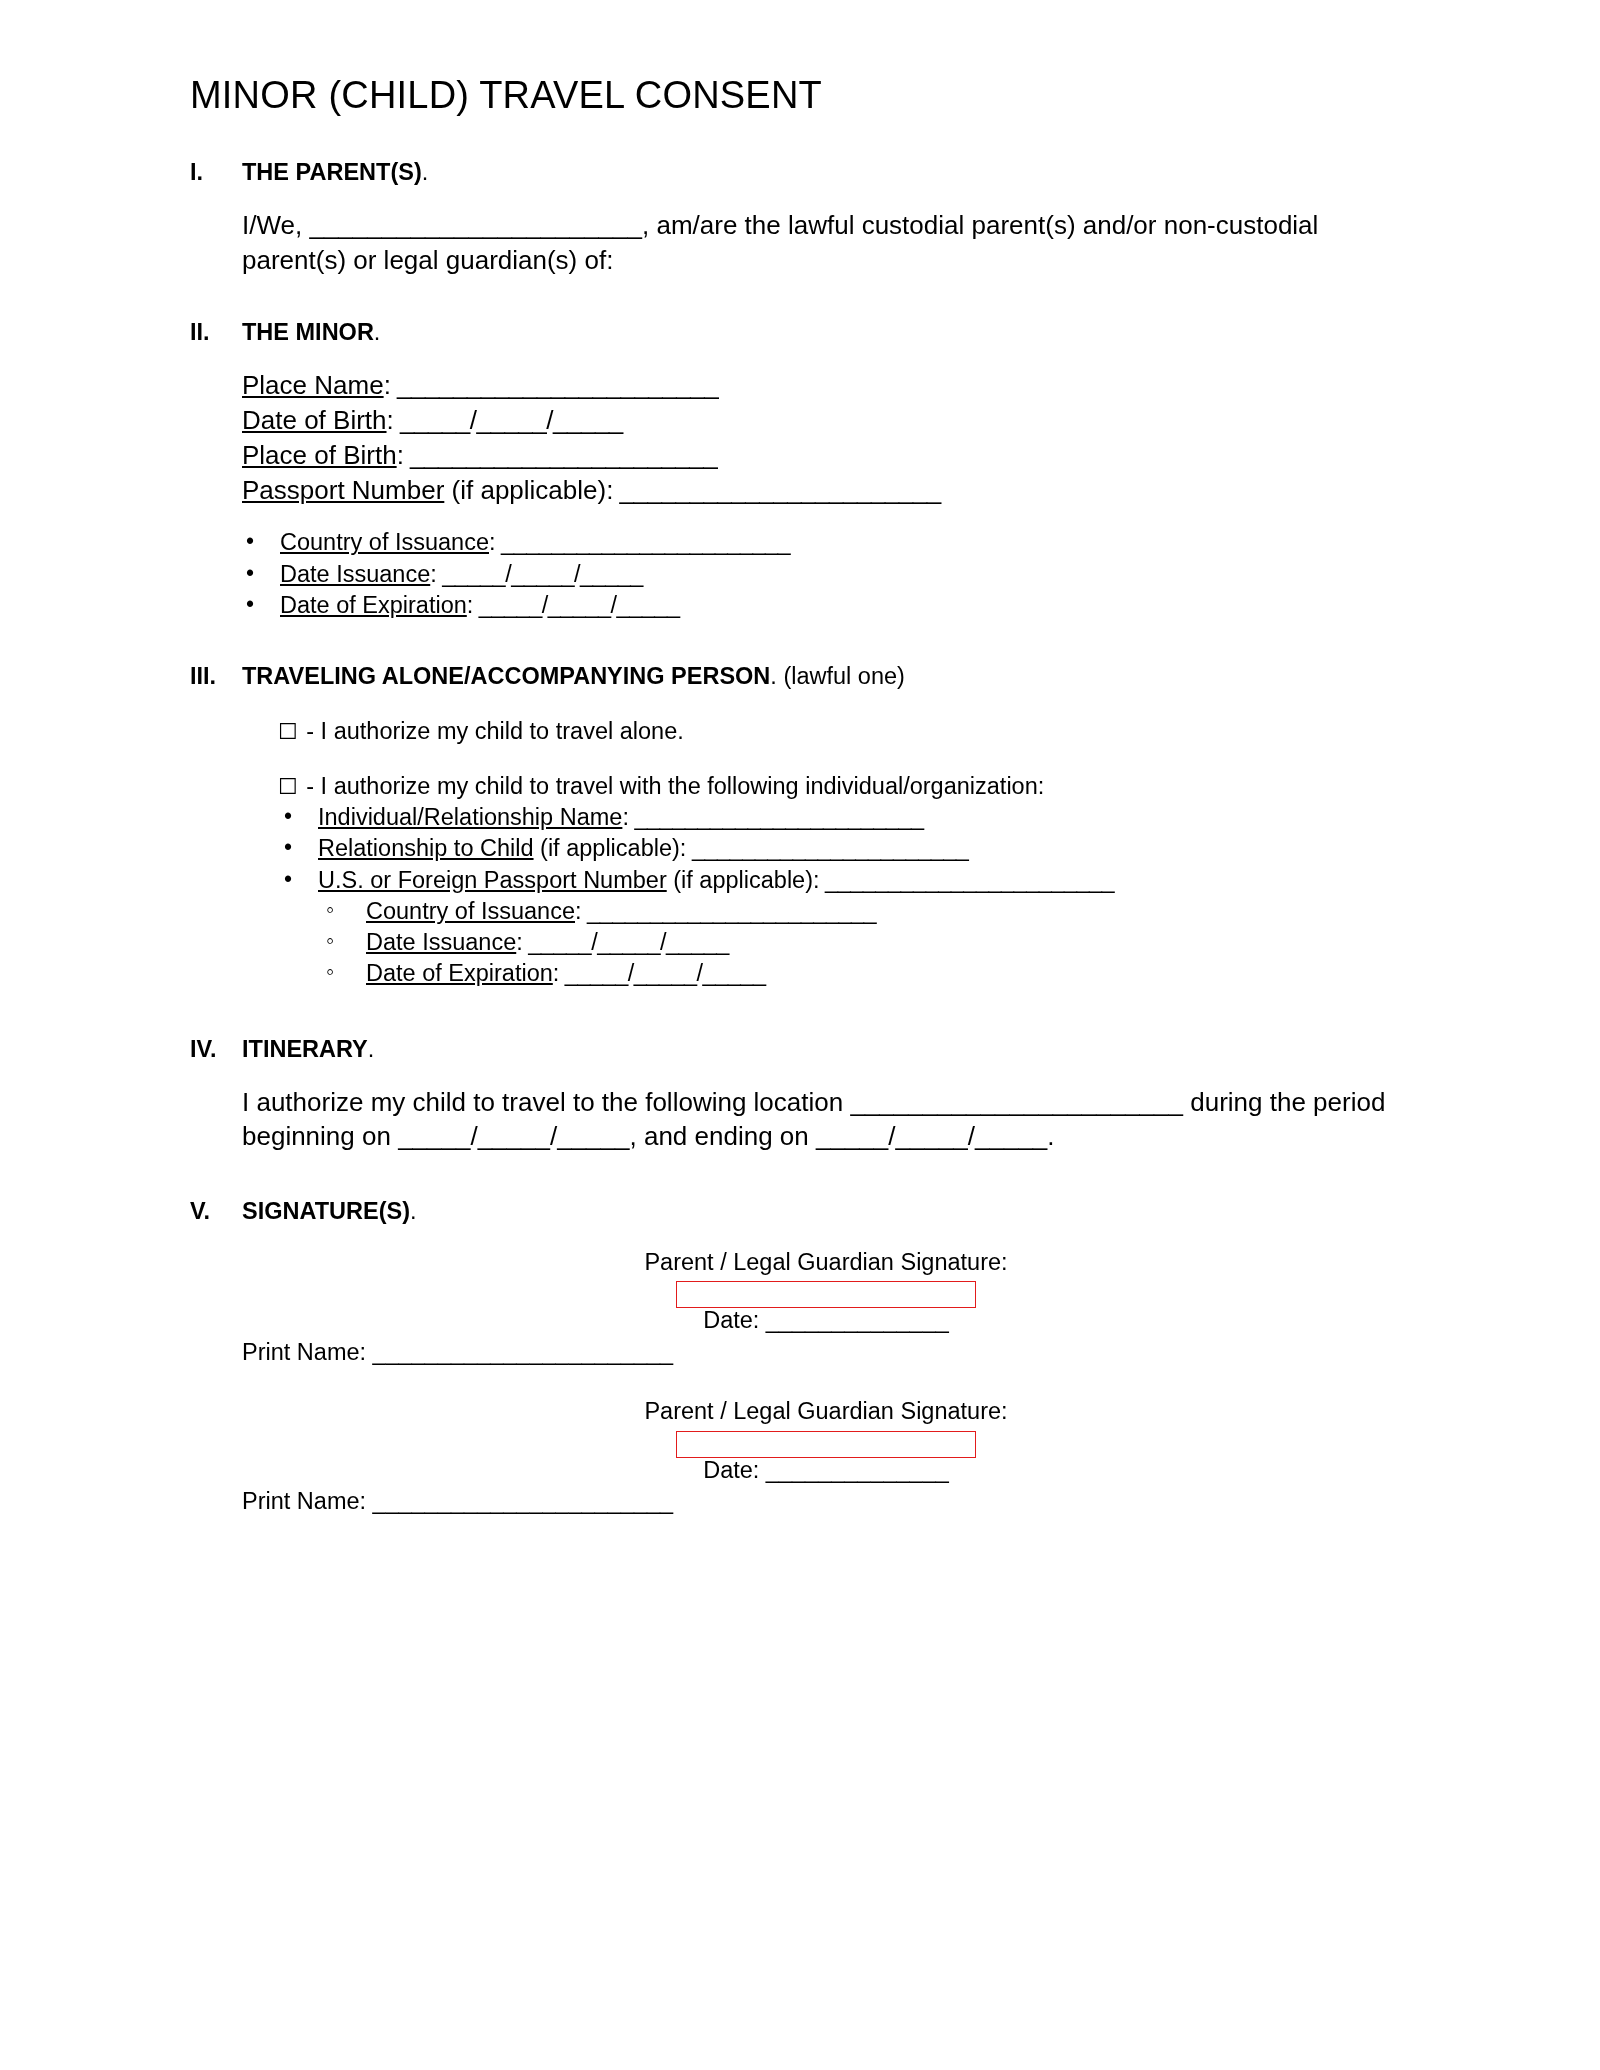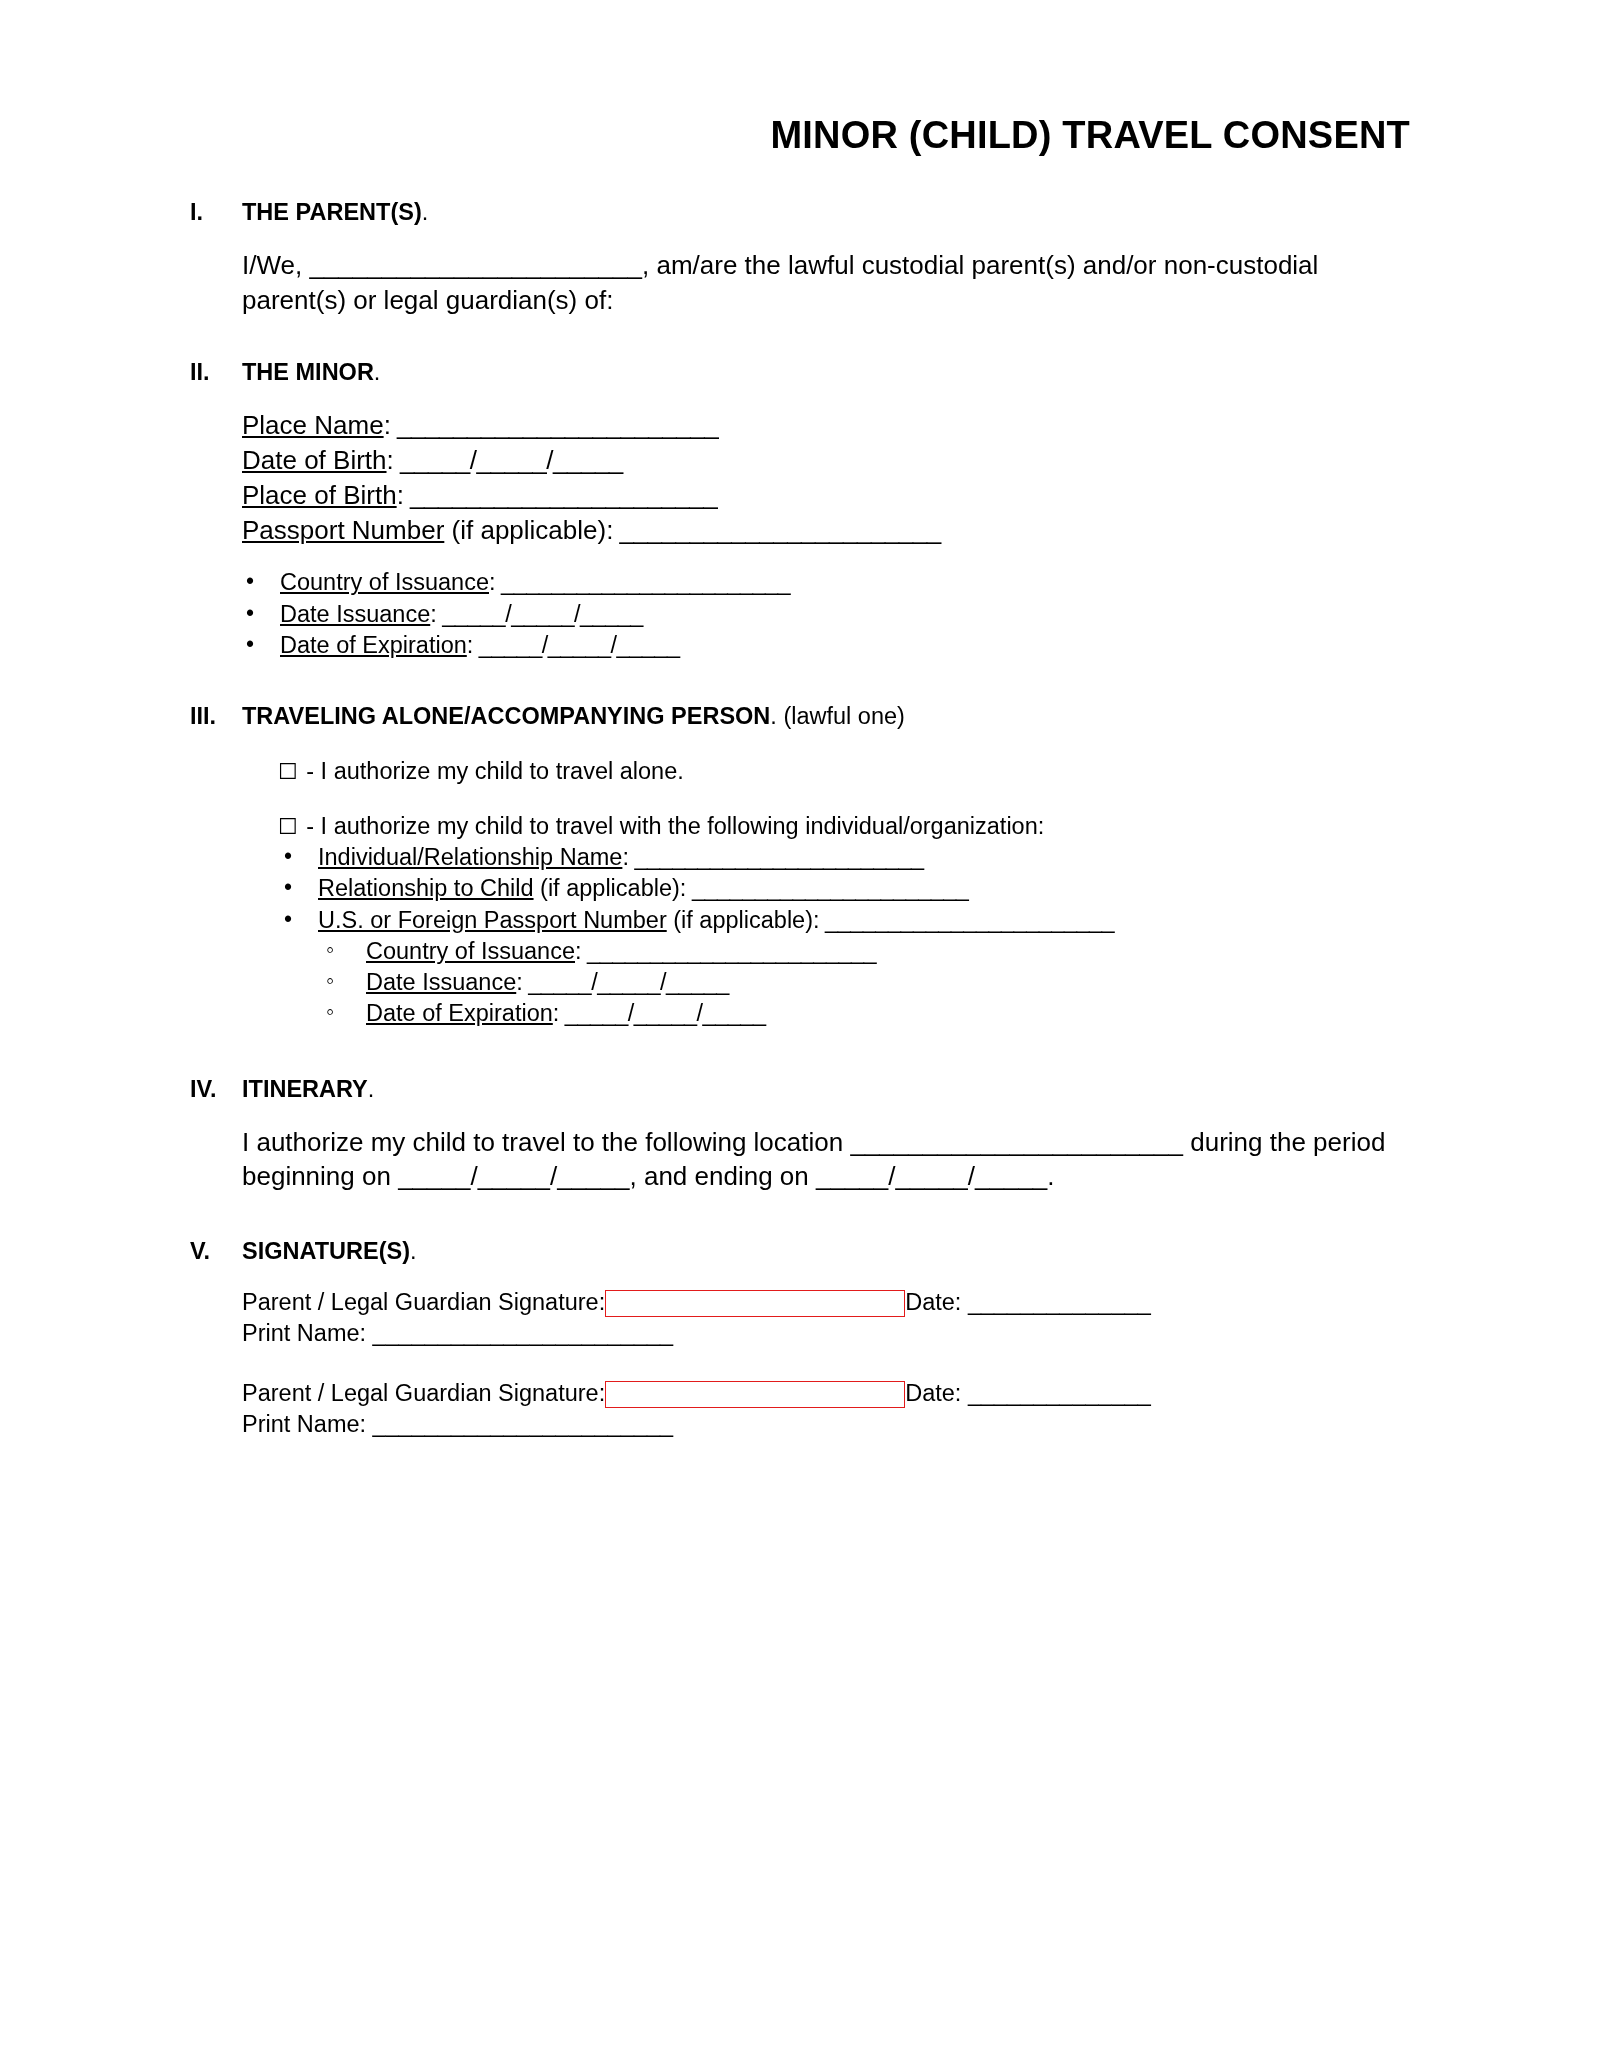--- a/index.html
+++ b/index.html
@@ -16,25 +16,25 @@
     overflow: hidden;
   }
   .page {
     position: relative;
     width: 1600px;
     height: 2070px;
     box-sizing: border-box;
     padding: 0 190px;
   }
   .doc-title {
-    text-align: right;
+    text-align: left;
     font-size: 38px;
-    font-weight: bold;
+    font-weight: normal;
     letter-spacing: 0.2px;
-    margin-top: 114px;
+    margin-top: 74px;
     margin-bottom: 0;
   }
   .section {
     margin-top: 42px;
   }
   .section-head {
     font-size: 23.5px;
     display: flex;
     align-items: baseline;
   }
@@ -114,22 +114,23 @@
     margin-right: 2px;
   }
   .sig-block {
     font-size: 23.5px;
     line-height: 1.34;
     margin-left: 52px;
     margin-top: 22px;
   }
   .sig-row {
     display: flex;
-    align-items: flex-start;
+    align-items: center;
     white-space: pre;
+    flex-direction: column;
   }
   .sig-field {
     display: inline-block;
     width: 300px;
     height: 27px;
     border: 1.6px solid #e21b1b;
     box-sizing: border-box;
     vertical-align: middle;
     position: relative;
     top: 3px;

